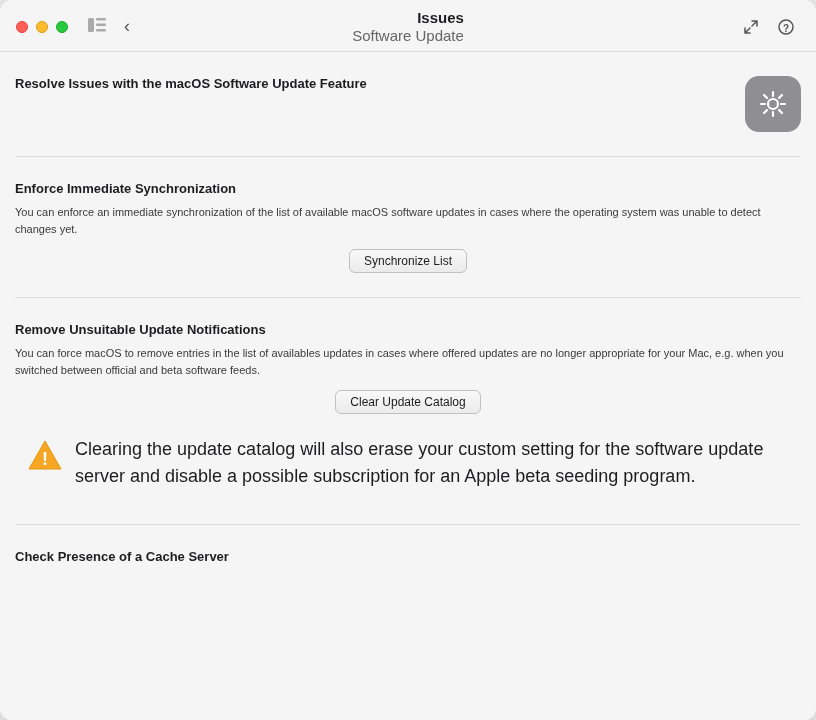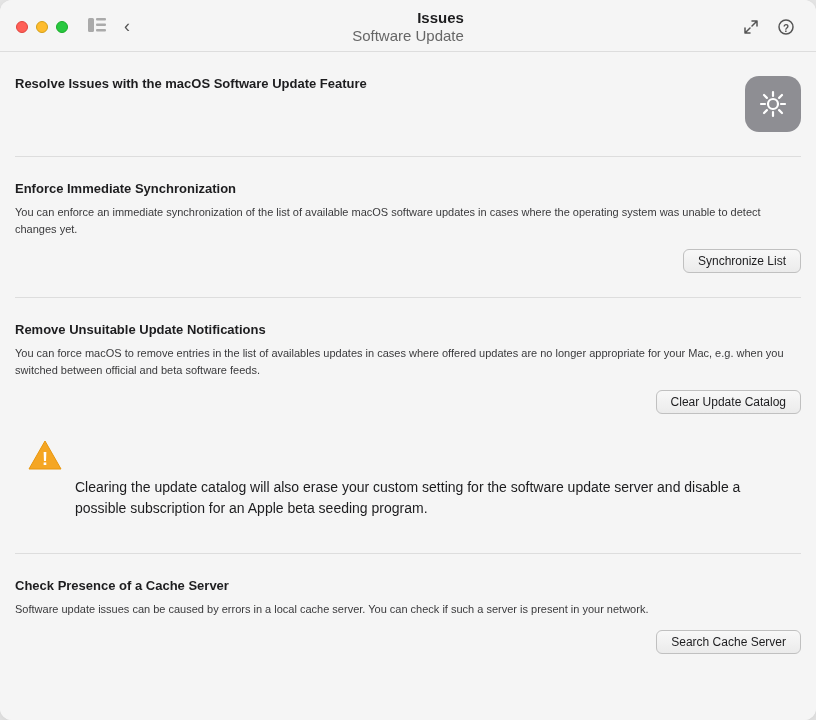--- a/index.html
+++ b/index.html
@@ -188,21 +188,21 @@
 
     .section-description {
       font-size: 11px;
       color: #3a3a3c;
       line-height: 1.5;
       margin-bottom: 12px;
     }
 
     .section-action {
       display: flex;
-      justify-content: flex-end;
+      justify-content: center;
       margin-top: 12px;
     }
 
     .action-button {
       background: linear-gradient(180deg, #f8f8f8 0%, #ebebeb 100%);
       border: 1px solid #c0c0c0;
       border-radius: 6px;
       padding: 4px 14px;
       font-size: 12px;
       color: #1d1d1f;
@@ -221,25 +221,24 @@
     }
 
     .warning-icon {
       flex-shrink: 0;
       width: 36px;
       height: 36px;
       margin-top: 1px;
     }
 
     .warning-text {
-      font-size: 14px;
+      font-size: 18px;
       color: #1d1d1f;
       line-height: 1.5;
       font-weight: 500;
-      margin-top: 41px;
     }
   </style>
 </head>
 <body>
 
 <div class="window">
 
   <div class="titlebar">
     <div class="titlebar-left">
       <div class="traffic-lights">
@@ -325,22 +324,16 @@
           </div>
           <div class="warning-text">
             <span>Clearing the update catalog will also erase your custom setting for the software update server and disable a possible subscription for an Apple beta seeding program.</span>
           </div>
         </div>
       </div>
     </div>
 
     <div class="section">
       <div class="section-title">Check Presence of a Cache Server</div>
-      <div class="section-body">
-        <div class="section-description">Software update issues can be caused by errors in a local cache server. You can check if such a server is present in your network.</div>
-        <div class="section-action">
-          <button class="action-button">Search Cache Server</button>
-        </div>
-      </div>
     </div>
 
   </div>
 </div>
 
 </body></html>

